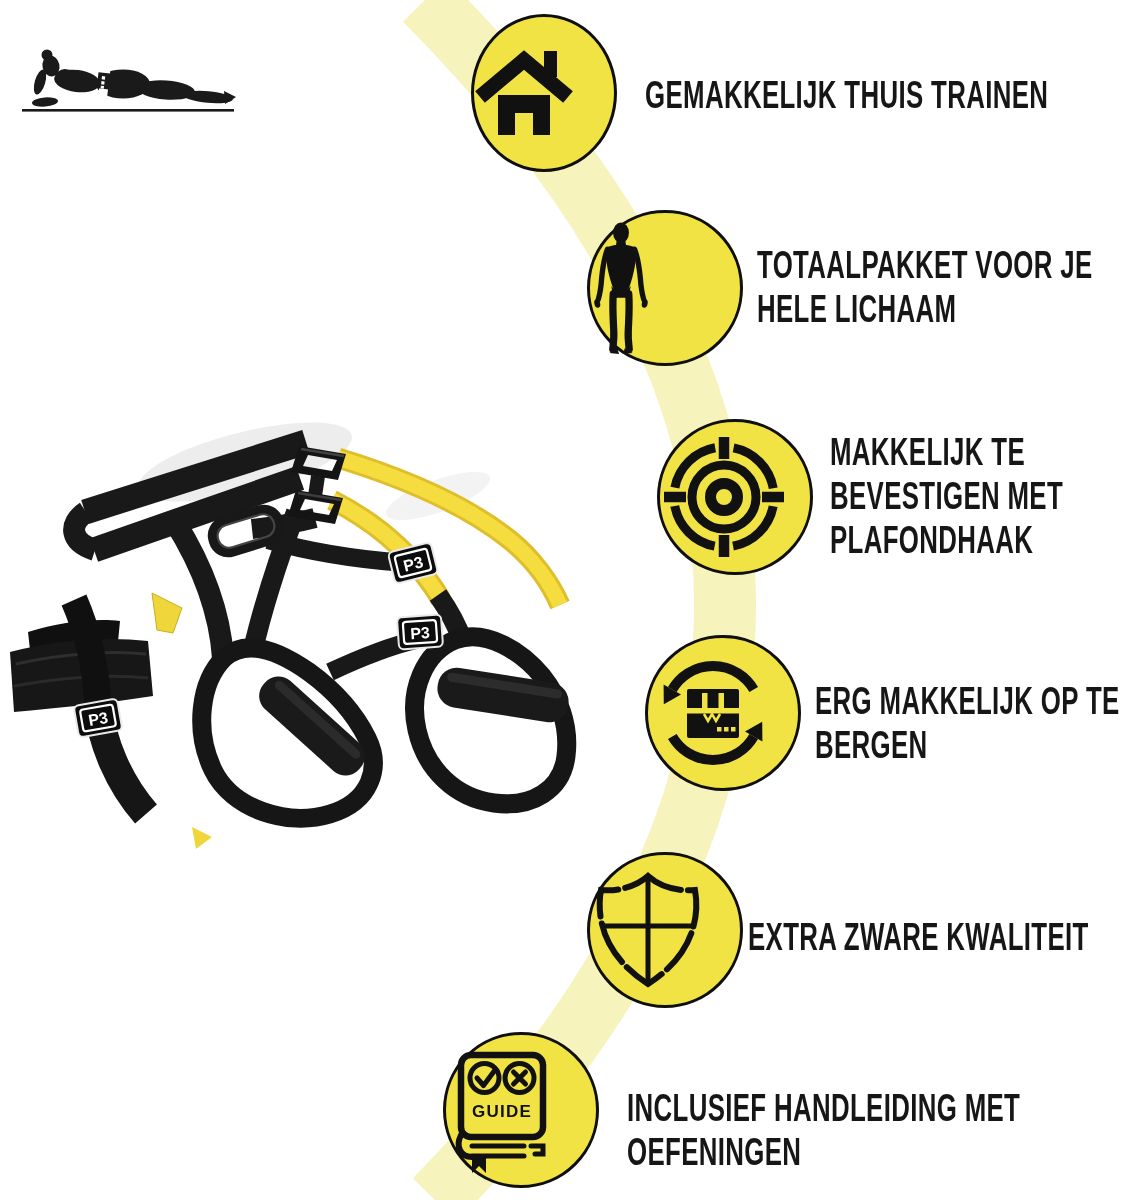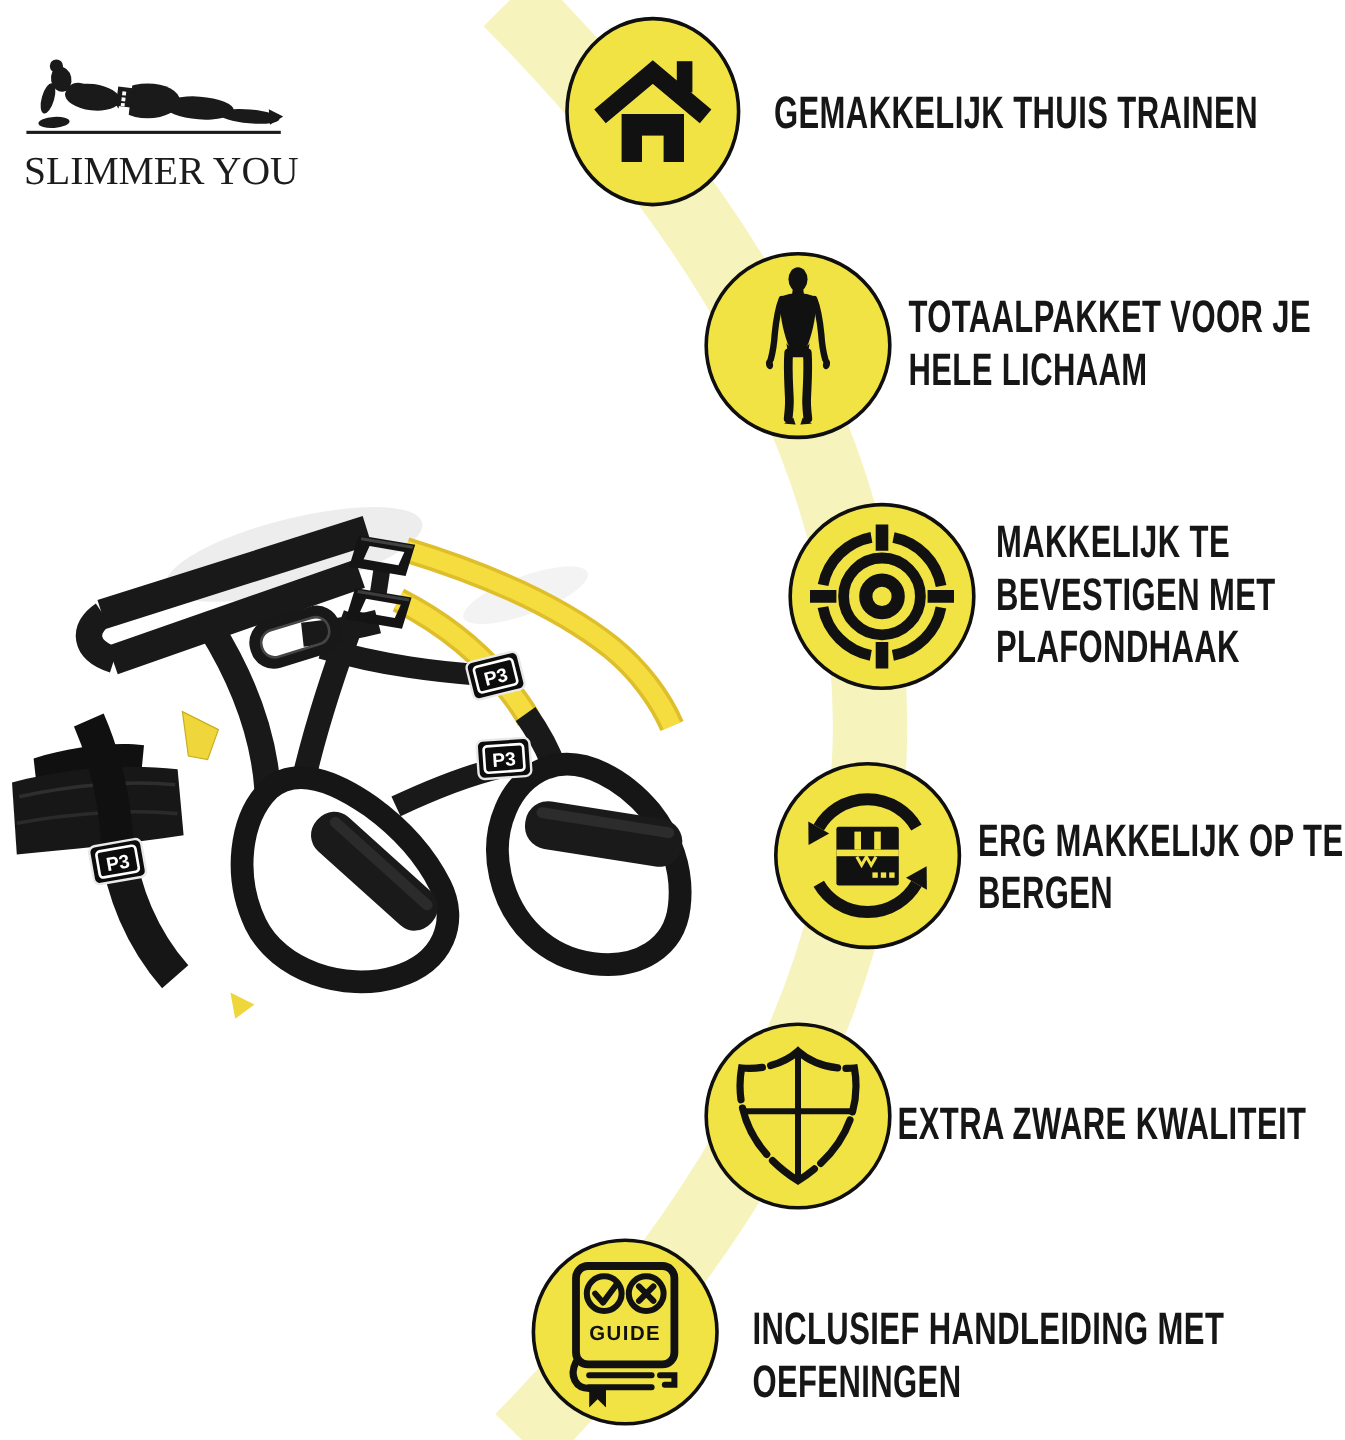--- a/index.html
+++ b/index.html
@@ -3,21 +3,21 @@
 <meta charset="utf-8">
 <style>
   html,body{margin:0;padding:0;background:#ffffff;}
   .stage{position:relative;width:1121px;height:1200px;background:#ffffff;overflow:hidden;
          font-family:"Liberation Sans",sans-serif;}
   .band-svg{position:absolute;left:0;top:0;z-index:0;}
   .logo{position:absolute;left:20px;top:48px;z-index:3;width:240px;}
   .wordmark{font-family:"Liberation Serif",serif;font-size:33px;letter-spacing:0px;
             color:#1c1c1c;margin-top:6px;white-space:nowrap;}
   .circle{position:absolute;border-radius:50%;background:#F1E343;border:3px solid #0f0f0f;
-          box-sizing:border-box;display:flex;align-items:center;justify-content:center;z-index:2;}
+          box-sizing:border-box;display:flex;align-items:center;z-index:2;}
   .c1{left:471px;top:14px;width:146px;height:158px;}
   .c2{left:587px;top:210px;width:156px;height:156px;}
   .c3{left:657px;top:419px;width:156px;height:156px;}
   .c4{left:645px;top:635px;width:156px;height:156px;}
   .c5{left:587px;top:852px;width:156px;height:156px;}
   .c6{left:443px;top:1032px;width:156px;height:156px;}
   .feature-text{position:absolute;z-index:3;}
   .t1{left:645px;top:73px;}
   .t2{left:757px;top:243px;}
   .t3{left:830px;top:430px;}
@@ -54,21 +54,20 @@
         <rect x="2" y="61" width="212" height="2.6"></rect>
       </g>
       <g transform="rotate(7 85 33)">
         <rect x="80" y="17" width="9" height="31" fill="#ffffff"></rect>
         <rect x="77.5" y="25" width="14" height="16" fill="#1a1a1a"></rect>
         <rect x="81.5" y="28.5" width="3.2" height="3.2" fill="#ffffff"></rect>
         <rect x="81.5" y="33.5" width="3.2" height="3.2" fill="#ffffff"></rect>
         <rect x="81.5" y="38.2" width="3.2" height="2.6" fill="#ffffff"></rect>
       </g>
     </svg>
-    <div class="wordmark">SLIMMER YOU</div>
   </div>
 
   <svg class="product-svg" width="600" height="450" viewBox="0 0 600 450">
 
     <ellipse cx="245" cy="62" rx="110" ry="30" transform="rotate(-14 245 62)" fill="#ededed"></ellipse>
     <ellipse cx="438" cy="96" rx="55" ry="16" transform="rotate(-20 438 96)" fill="#f3f3f3"></ellipse>
 
     <g>
       <path d="M 338 58 C 410 80 470 108 510 140 C 532 158 550 182 560 205" fill="none" stroke="#DFBE2C" stroke-width="21"></path>
       <path d="M 338 58 C 410 80 470 108 510 140 C 532 158 550 182 560 205" fill="none" stroke="#F5DD3F" stroke-width="15"></path>

